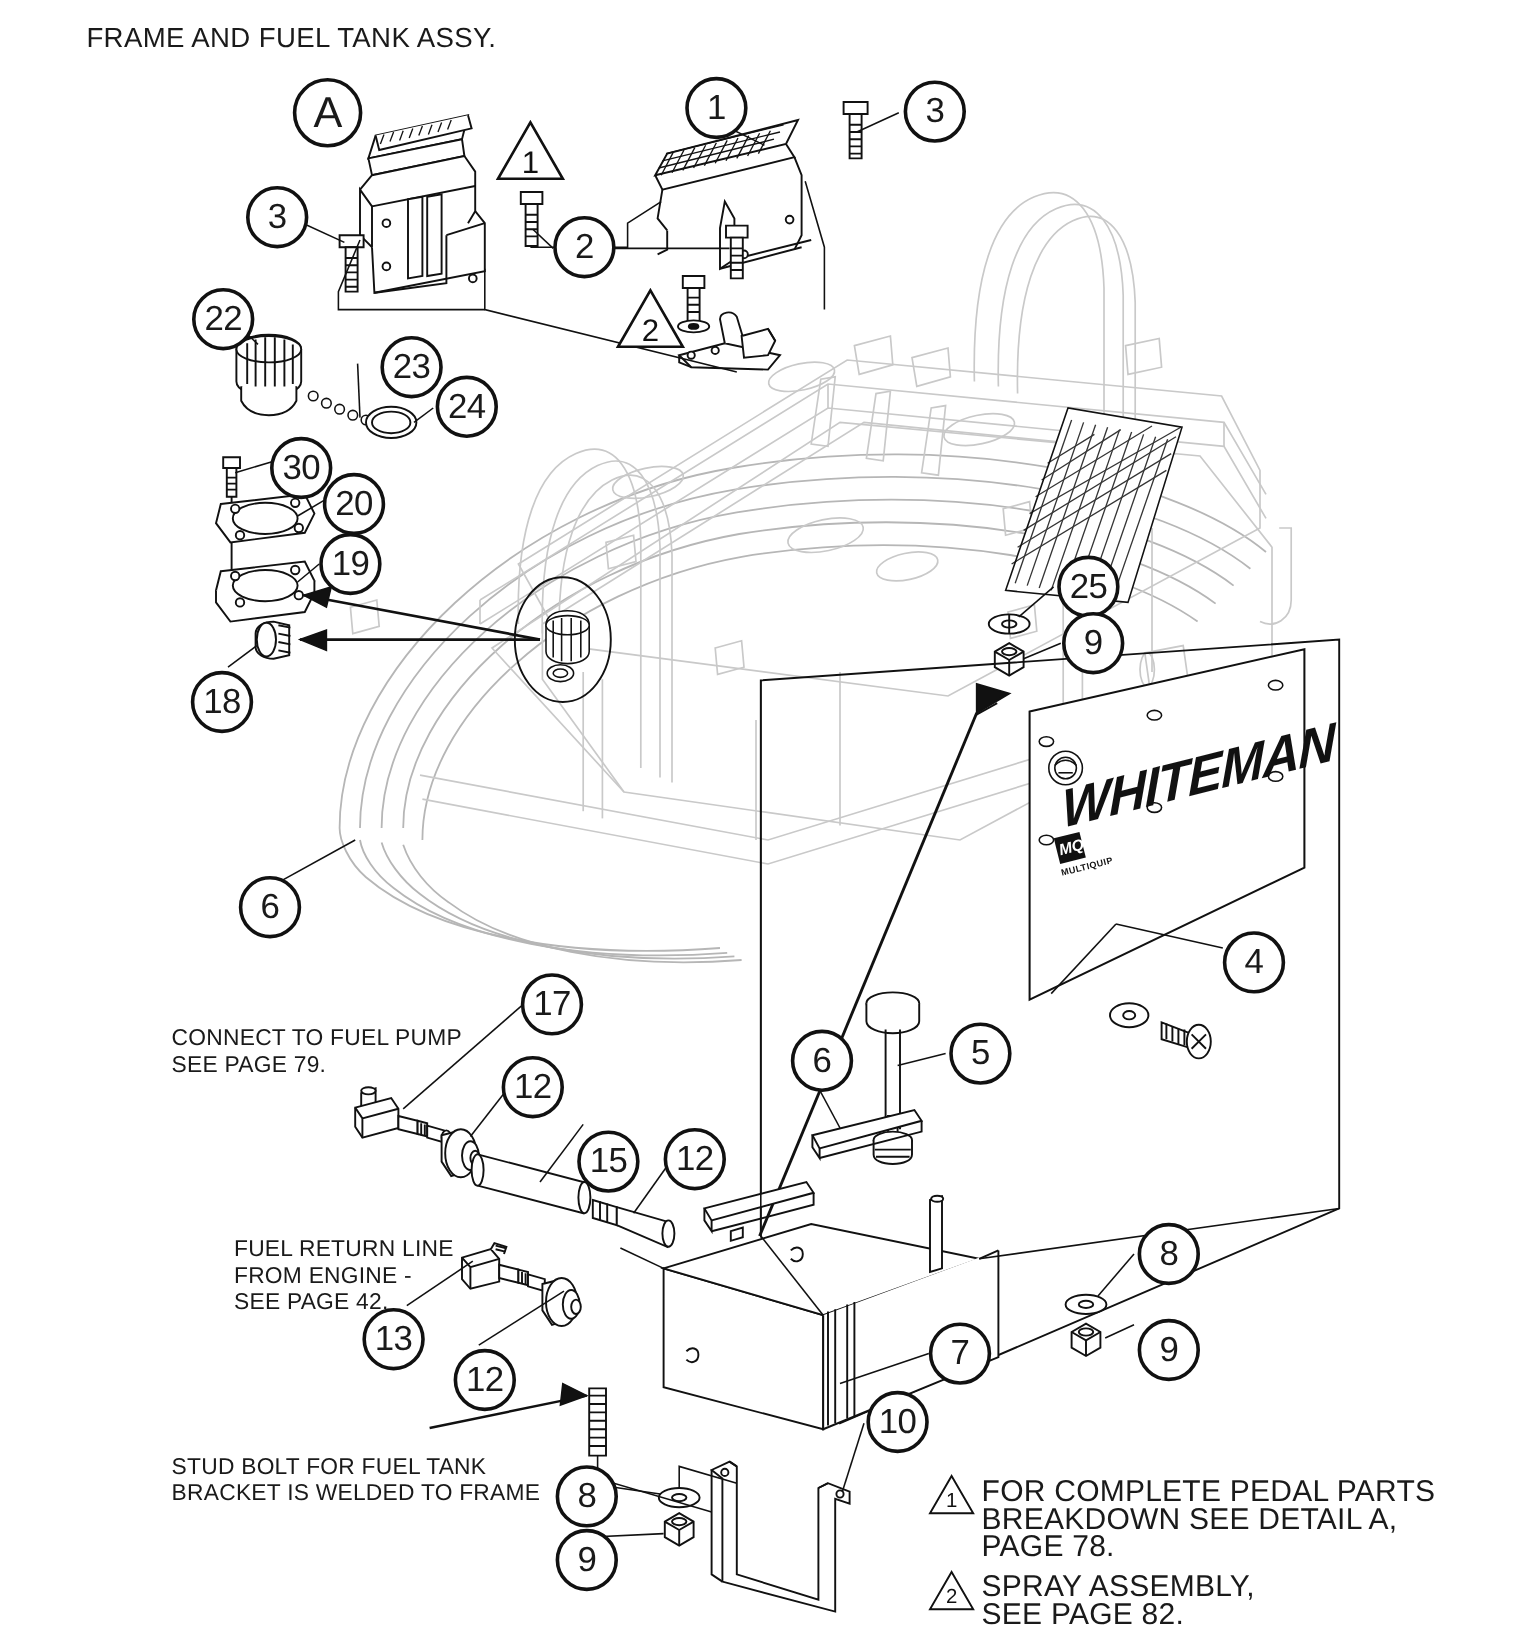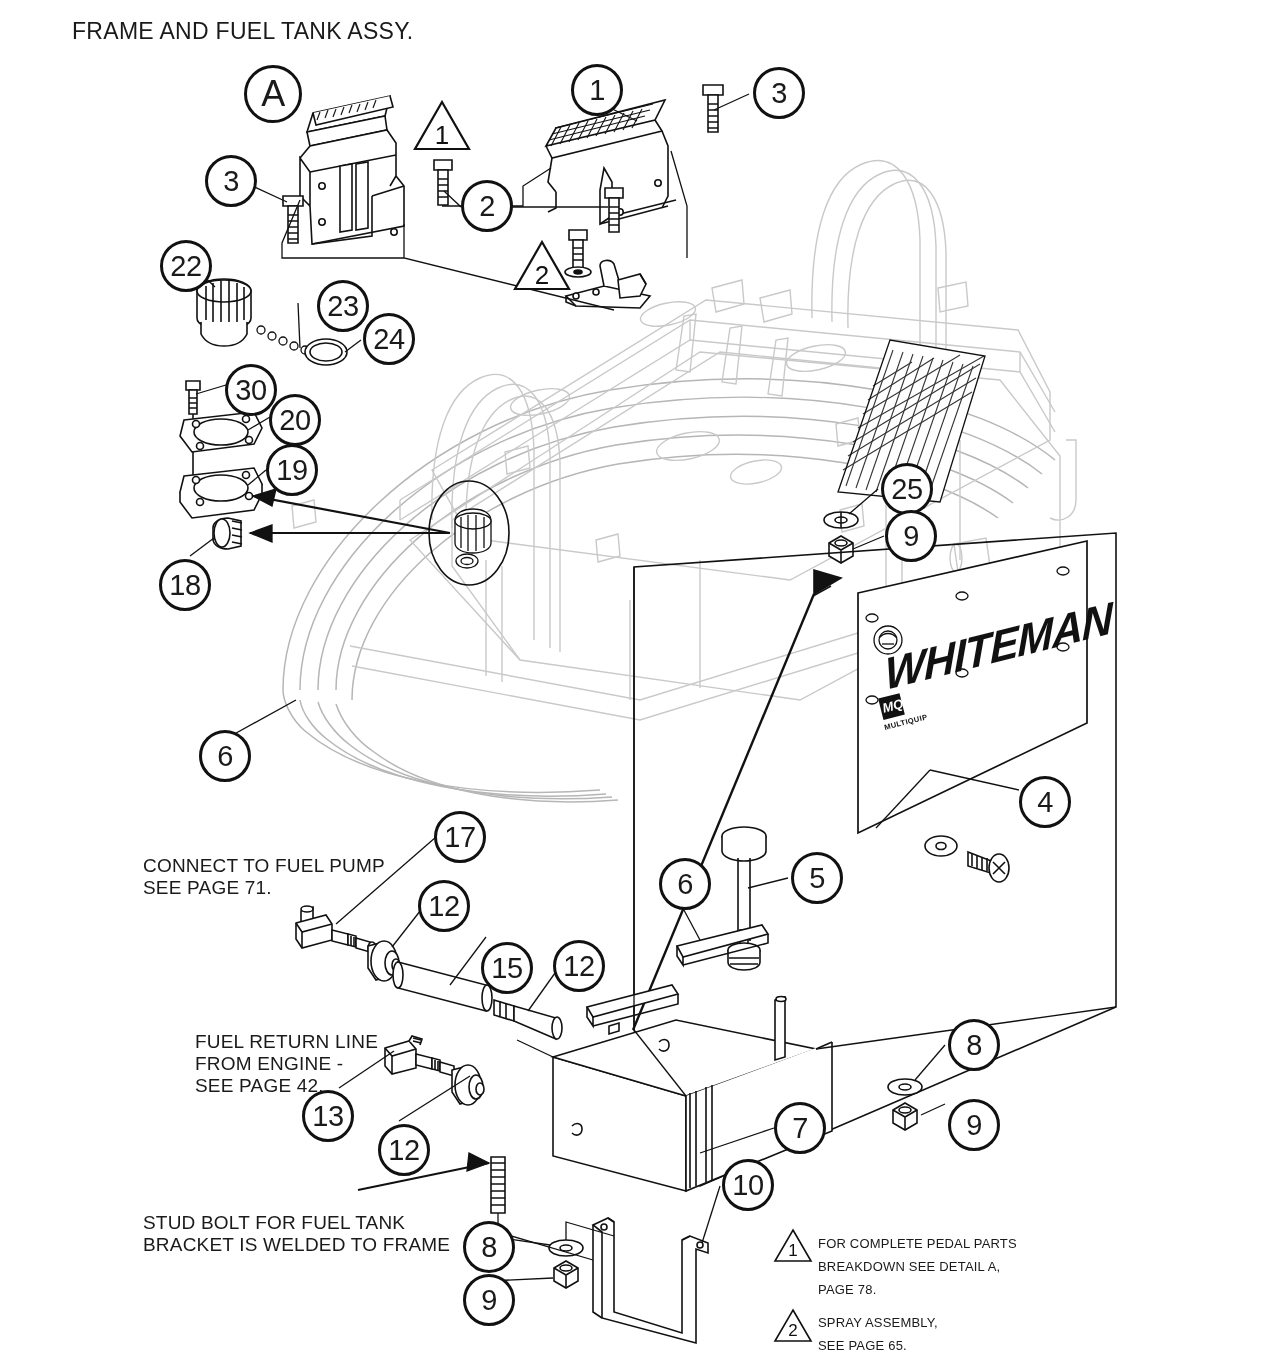--- a/index.html
+++ b/index.html
@@ -55,21 +55,21 @@
   
   .note{
     position:absolute;
     font-size:19px;
     line-height:22px;
     letter-spacing:.2px;
     white-space:pre-line;
   }
   .legend-note{
     position:absolute;
-    font-size:13px;
+    font-size:25px;
     line-height:23px;
     letter-spacing:.2px;
     white-space:pre-line;
   }
 
   
   svg.draw{position:absolute;left:0;top:0;width:1269px;height:1365px;pointer-events:none;}
   .ln{fill:none;stroke:#111;stroke-width:1.6;}
   .ln-thin{fill:none;stroke:#111;stroke-width:1.3;}
   .ghost{fill:none;stroke:#b6b6b6;stroke-width:1.5;}
@@ -699,27 +699,27 @@
         </div>
         <div class="tri small" style="left: 773px; top: 1308px;">
           <svg viewBox="0 0 40 36" width="40" height="36">
             <path d="M20 2 L38 33 L2 33 Z" fill="#fff" stroke="#111" stroke-width="1.6"></path>
             <text x="20" y="28" text-anchor="middle" font-family="'Liberation Sans', sans-serif" font-size="17" fill="#111">2</text>
           </svg>
         </div>
       </div>
 
     <div class="note" style="left:143px;top:855px">CONNECT TO FUEL PUMP
-SEE PAGE 71.</div>
+SEE PAGE 79.</div>
     <div class="note" style="left:195px;top:1031px">FUEL RETURN LINE
 FROM ENGINE -
 SEE PAGE 42.</div>
     <div class="note" style="left:143px;top:1212px">STUD BOLT FOR FUEL TANK
 BRACKET IS WELDED TO FRAME</div>
 
     <div class="legend-note" style="left:818px;top:1232px">FOR COMPLETE PEDAL PARTS
 BREAKDOWN SEE DETAIL A,
 PAGE 78.</div>
     <div class="legend-note" style="left:818px;top:1311px">SPRAY ASSEMBLY,
-SEE PAGE 65.</div>
+SEE PAGE 82.</div>
 
   </div>
 </div>
 
 </body></html>

